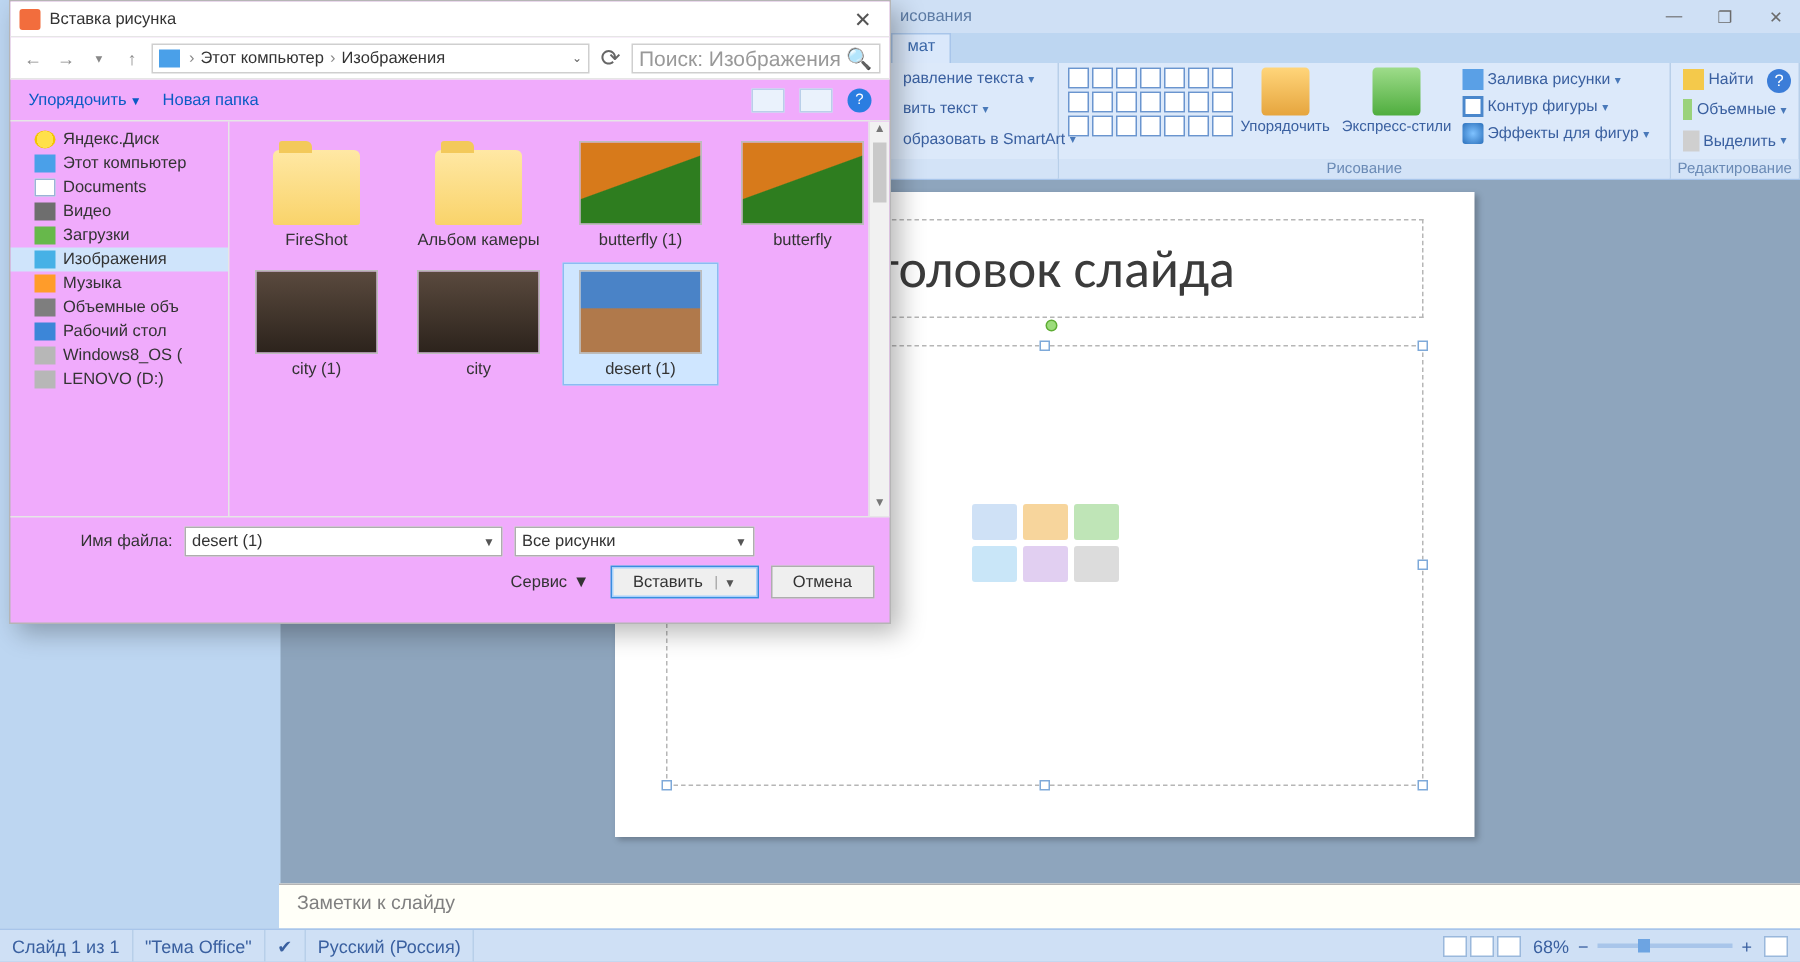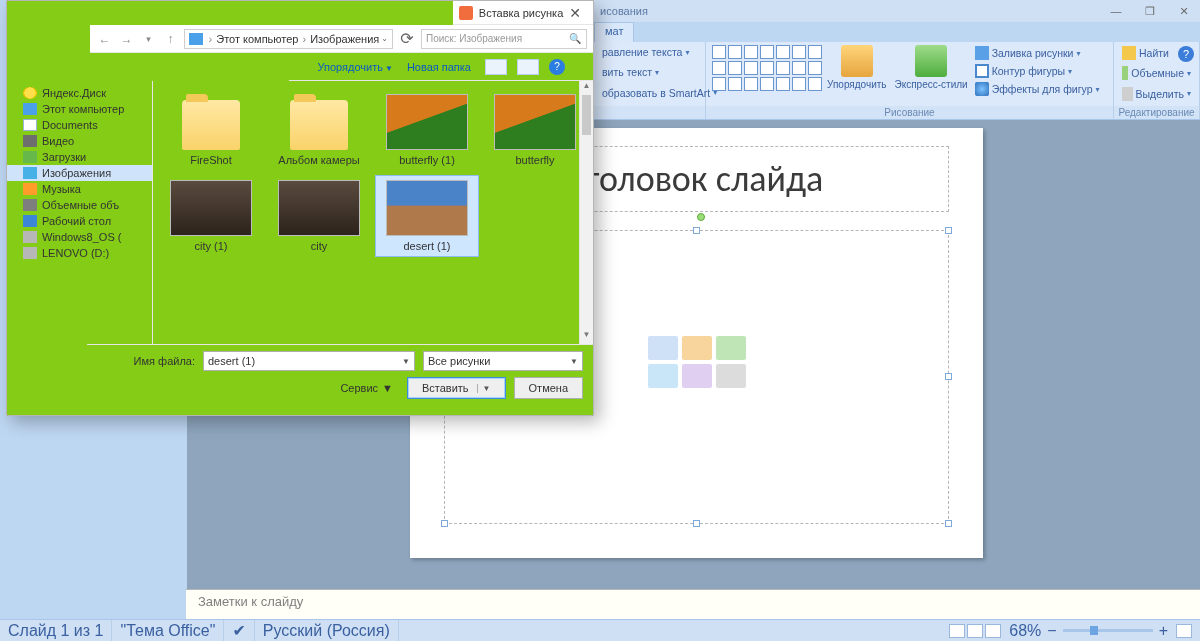--- a/index.html
+++ b/index.html
@@ -30,43 +30,43 @@
 .slide-body .green-handle { position: absolute; top: -18px; left: 50%; width: 8px; height: 8px; border-radius: 50%; background: #9cdc7b; border: 1px solid #5ead34; }
 .slide-body .handle { position: absolute; width: 7px; height: 7px; background: #fff; border: 1px solid #7ea9d9; }
 .h-tl { top: -4px; left: -4px; } .h-tr { top: -4px; right: -4px; } .h-bl { bottom: -4px; left: -4px; } .h-br { bottom: -4px; right: -4px; }
 .h-tm { top: -4px; left: 50%; margin-left: -4px; } .h-bm { bottom: -4px; left: 50%; margin-left: -4px; }
 .h-ml { top: 50%; left: -4px; margin-top: -4px; } .h-mr { top: 50%; right: -4px; margin-top: -4px; }
 .slide-body-text { position: absolute; top: 10px; left: 16px; font-size: 15px; color: #7c7c7c; }
 .content-icons { position: absolute; top: 105px; left: 50%; transform: translateX(-50%); display: grid; grid-template-columns: repeat(3, 30px); gap: 4px; }
 .content-icons span { width: 30px; height: 24px; border-radius: 2px; opacity: .55; }
 
 .notes { position: absolute; left: 186px; right: 0; bottom: 22px; height: 30px; background: #fffff8; border-top: 1px solid #b5b5b5; padding: 4px 12px; font-size: 13px; color: #808080; }
-.status { position: absolute; left: 0; right: 0; bottom: 0; height: 22px; background: #cfe0f5; border-top: 1px solid #a8c5ea; display: flex; align-items: center; font-size: 16px; color: #3a60a0; }
+.status { position: absolute; left: 0; right: 0; bottom: 0; height: 22px; background: #cfe0f5; border-top: 1px solid #a8c5ea; display: flex; align-items: center; font-size: 12px; color: #3a60a0; }
 .status .cell { padding: 0 8px; border-right: 1px solid #b8cfe9; height: 100%; display: flex; align-items: center; gap: 4px; }
 .status .flex { flex: 1; }
 .status .zoom { display: flex; align-items: center; gap: 6px; padding: 0 8px; }
 .status .zoom .track { width: 90px; height: 3px; background: #a8c5ea; position: relative; }
 .status .zoom .thumb { position: absolute; top: -3px; left: 30%; width: 8px; height: 9px; background: #6da4e2; }
 .view-btn { width: 16px; height: 14px; border: 1px solid #9ab8dc; margin-left: 2px; background: #fff; }
 
 
-.dialog { position: absolute; left: 6px; top: 0; width: 588px; height: 416px; background: #84cc16; border: 1px solid #b5b5b5; box-shadow: 6px 6px 16px rgba(0,0,0,.28); display: flex; flex-direction: column; align-items: flex-end; }
+.dialog { position: absolute; left: 6px; top: 0; width: 588px; height: 416px; background: #f0abfc; border: 1px solid #b5b5b5; box-shadow: 6px 6px 16px rgba(0,0,0,.28); display: flex; flex-direction: column; }
 .dlg-title { height: 24px; background: #fff; display: flex; align-items: center; padding: 0 6px; border-bottom: 1px solid #e6e6e6; font-size: 11px; color: #333; }
 .dlg-title .app-icon { width: 14px; height: 14px; background: #f26d3d; margin-right: 6px; border-radius: 2px; }
 .dlg-close { margin-left: auto; font-size: 14px; color: #555; padding: 0 6px; }
 .dlg-addr { height: 28px; background: #fff; display: flex; align-items: center; padding: 0 6px; gap: 4px; border-bottom: 1px solid #e6e6e6; }
 .nav-arrow { width: 18px; height: 18px; display: flex; align-items: center; justify-content: center; color: #888; font-size: 12px; }
 .breadcrumb { flex: 1; height: 20px; border: 1px solid #cfcfcf; display: flex; align-items: center; font-size: 11px; color: #333; padding: 0 4px; gap: 2px; }
 .breadcrumb .pc-icon { width: 14px; height: 12px; background: #4aa0e9; margin-right: 2px; }
 .breadcrumb .sep { color: #888; padding: 0 2px; }
 .breadcrumb .bc-drop { margin-left: auto; color: #666; font-size: 8px; }
 .refresh { width: 20px; color: #666; text-align: center; }
-.search { width: 166px; height: 20px; border: 1px solid #cfcfcf; display: flex; align-items: center; padding: 0 4px; font-size: 10px; color: #999; gap: 4px; }
+.search { width: 166px; height: 20px; border: 1px solid #cfcfcf; display: flex; align-items: center; padding: 0 4px; font-size: 14px; color: #999; gap: 4px; }
 .search .mag { margin-left: auto; color: #888; }
-.dlg-toolbar { height: 28px; display: flex; align-items: center; padding: 0 28px; font-size: 11px; color: #0a5bc4; border-bottom: 1px solid #e6e6e6; gap: 14px; }
+.dlg-toolbar { height: 28px; display: flex; align-items: center; padding: 0 12px; font-size: 11px; color: #0a5bc4; border-bottom: 1px solid #e6e6e6; gap: 14px; }
 .dlg-toolbar .drop2 { font-size: 8px; margin-left: 2px; }
 .dlg-toolbar .tb-right { margin-left: auto; display: flex; gap: 10px; align-items: center; }
 .tb-chip { width: 22px; height: 16px; border: 1px solid #b9cfe9; background: #eaf2fc; }
 .help-q { width: 16px; height: 16px; border-radius: 50%; background: #2b7de1; color: #fff; font-size: 10px; display: flex; align-items: center; justify-content: center; }
 
 .dlg-body { flex: 1; display: flex; min-height: 0; }
 .nav-pane { width: 146px; border-right: 1px solid #e6e6e6; overflow-y: auto; padding: 4px 0; font-size: 11px; color: #333; }
 .nav-item { display: flex; align-items: center; gap: 5px; padding: 2px 4px 2px 16px; white-space: nowrap; }
 .nav-item.selected { background: #cfe4fb; }
 .nav-item .nicon { width: 14px; height: 12px; display: inline-block; }

